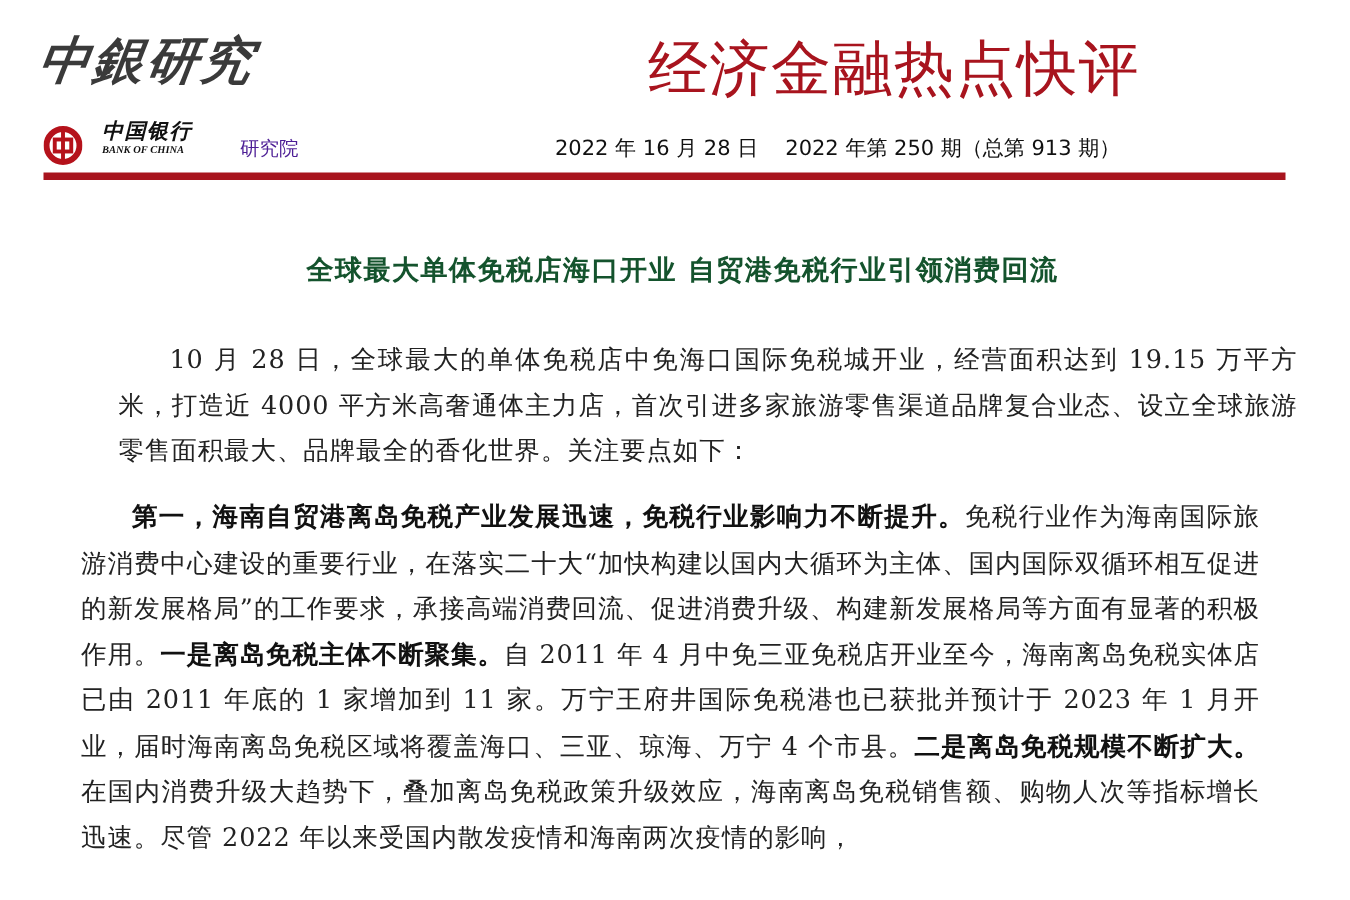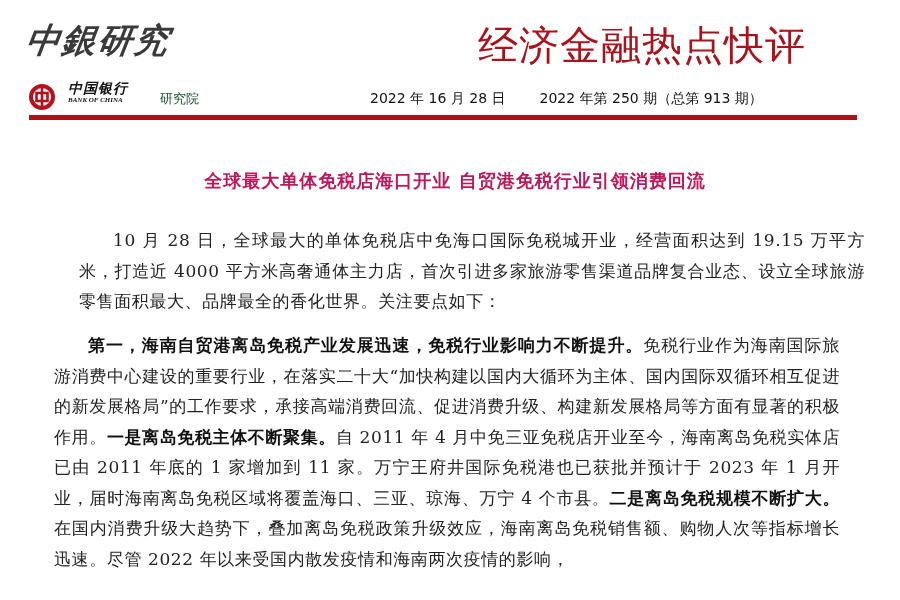--- a/index.html
+++ b/index.html
@@ -36,21 +36,20 @@
     }
     .report-title {
       position: absolute;
       left: 432px;
       top: 18px;
       font-family: "DejaVu Sans", sans-serif;
       font-size: 40px;
       color: #a8141e;
       letter-spacing: 1px;
       white-space: nowrap;
-      margin-left: 46px;
     }
     .boc-logo {
       position: absolute;
       left: 29px;
       top: 84px;
       width: 26px;
       height: 26px;
     }
     .boc-name {
       position: absolute;
@@ -75,54 +74,54 @@
       display: block;
       margin-top: 2px;
       font-style: italic;
     }
     .institute {
       position: absolute;
       left: 160px;
       top: 90px;
       font-family: "DejaVu Serif", serif;
       font-size: 13px;
-      color: #14532d;
+      color: #4c1d95;
     }
     .issue-info {
       position: absolute;
       left: 370px;
       top: 90px;
       font-family: "DejaVu Sans", sans-serif;
       font-size: 14px;
       color: #111;
       white-space: nowrap;
     }
     .issue-info span + span {
-      margin-left: 34px;
+      margin-left: 18px;
     }
     .red-rule {
       position: absolute;
       left: 29px;
       top: 115px;
       width: 828px;
       height: 5px;
       background: #a8141e;
     }
     .article {
       position: absolute;
       left: 0;
       top: 170px;
       width: 900px;
     }
     .article-title {
       text-align: center;
       font-family: "DejaVu Sans", sans-serif;
       font-weight: bold;
       font-size: 18px;
-      color: #be185d;
+      color: #14532d;
       margin: 0 0 0 0;
       padding-left: 10px;
       letter-spacing: 1px;
       line-height: 22px;
     }
     .body-text {
       position: absolute;
       left: 54px;
       width: 786px;
       font-family: "DejaVu Serif", serif;

